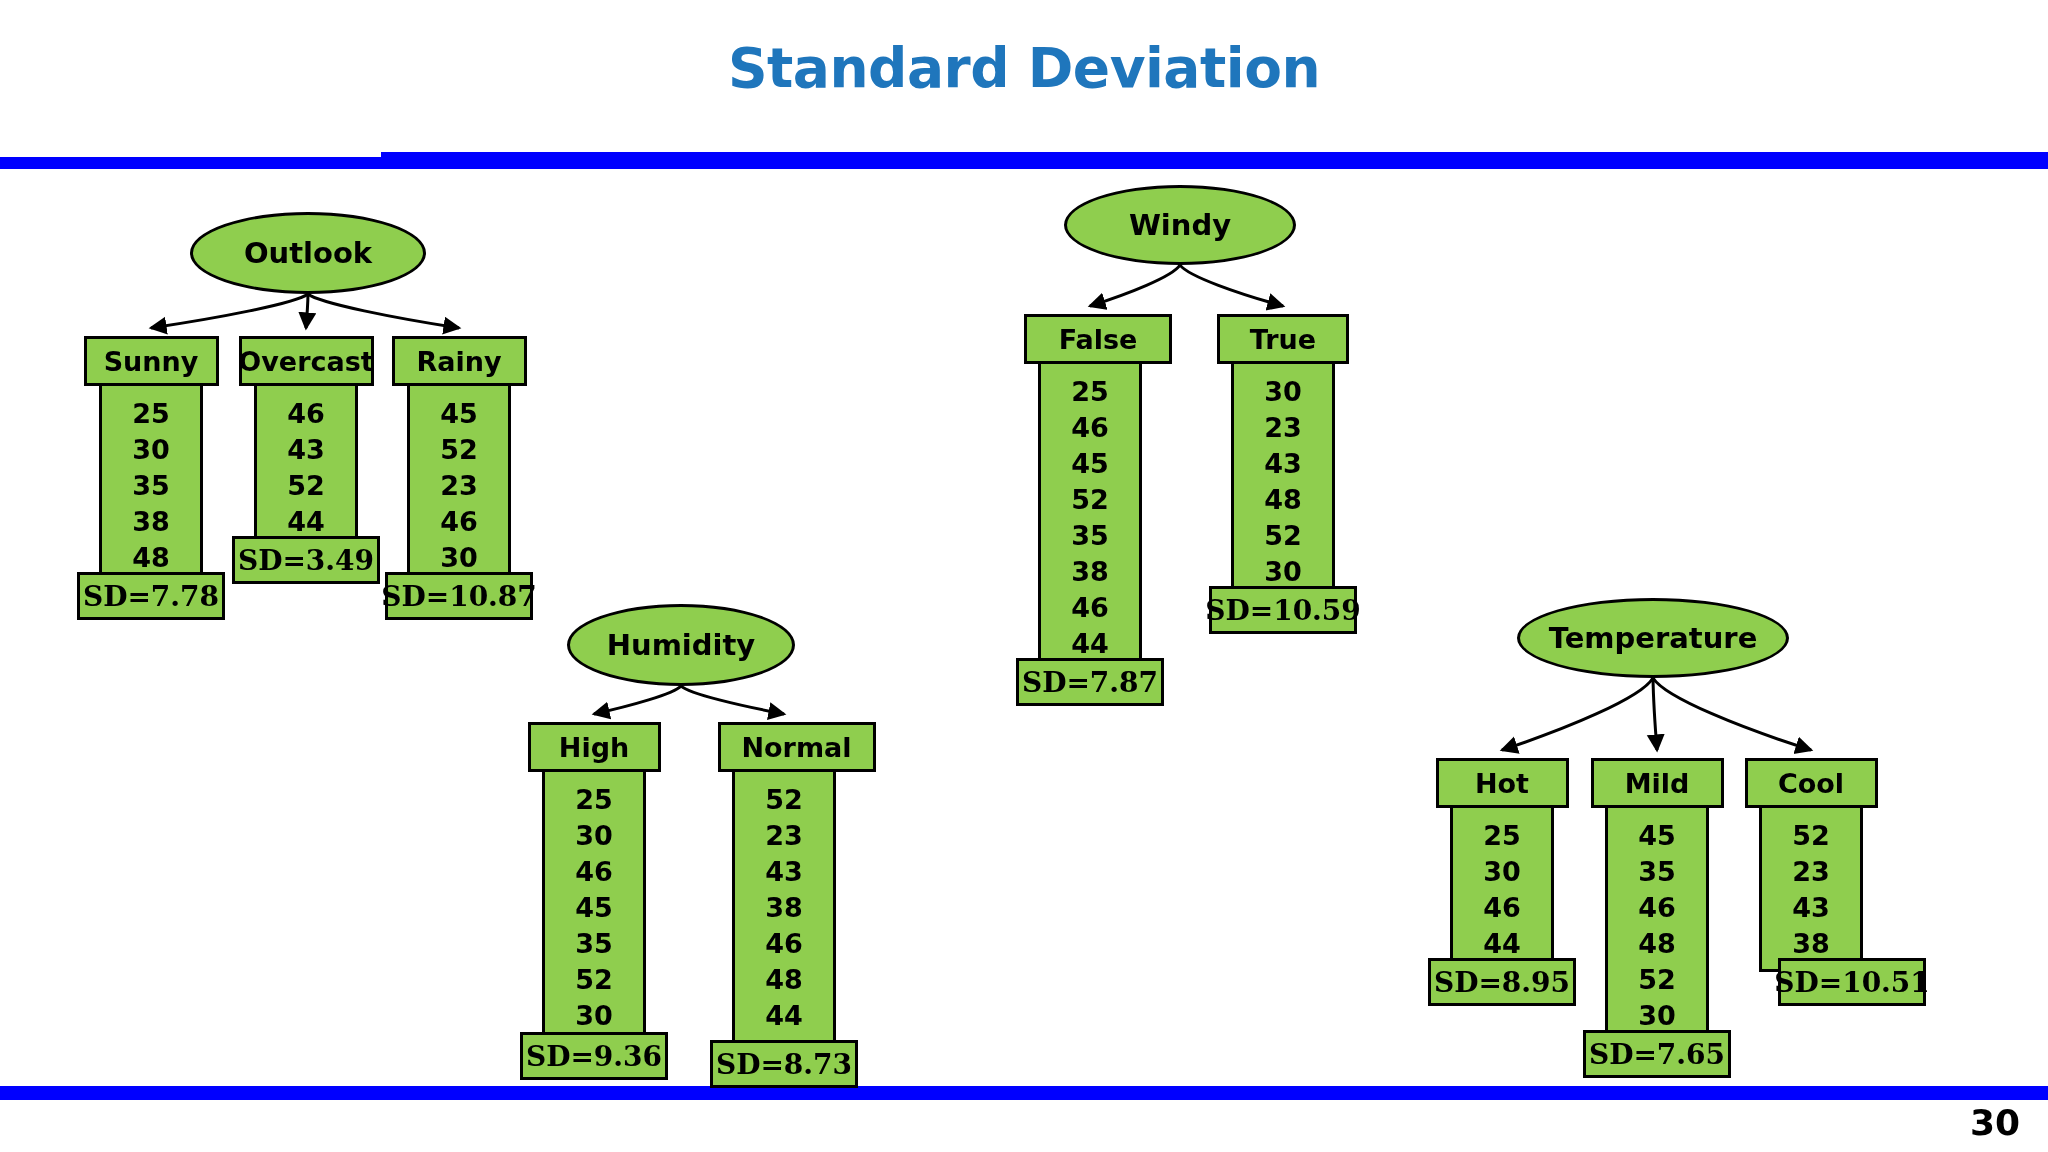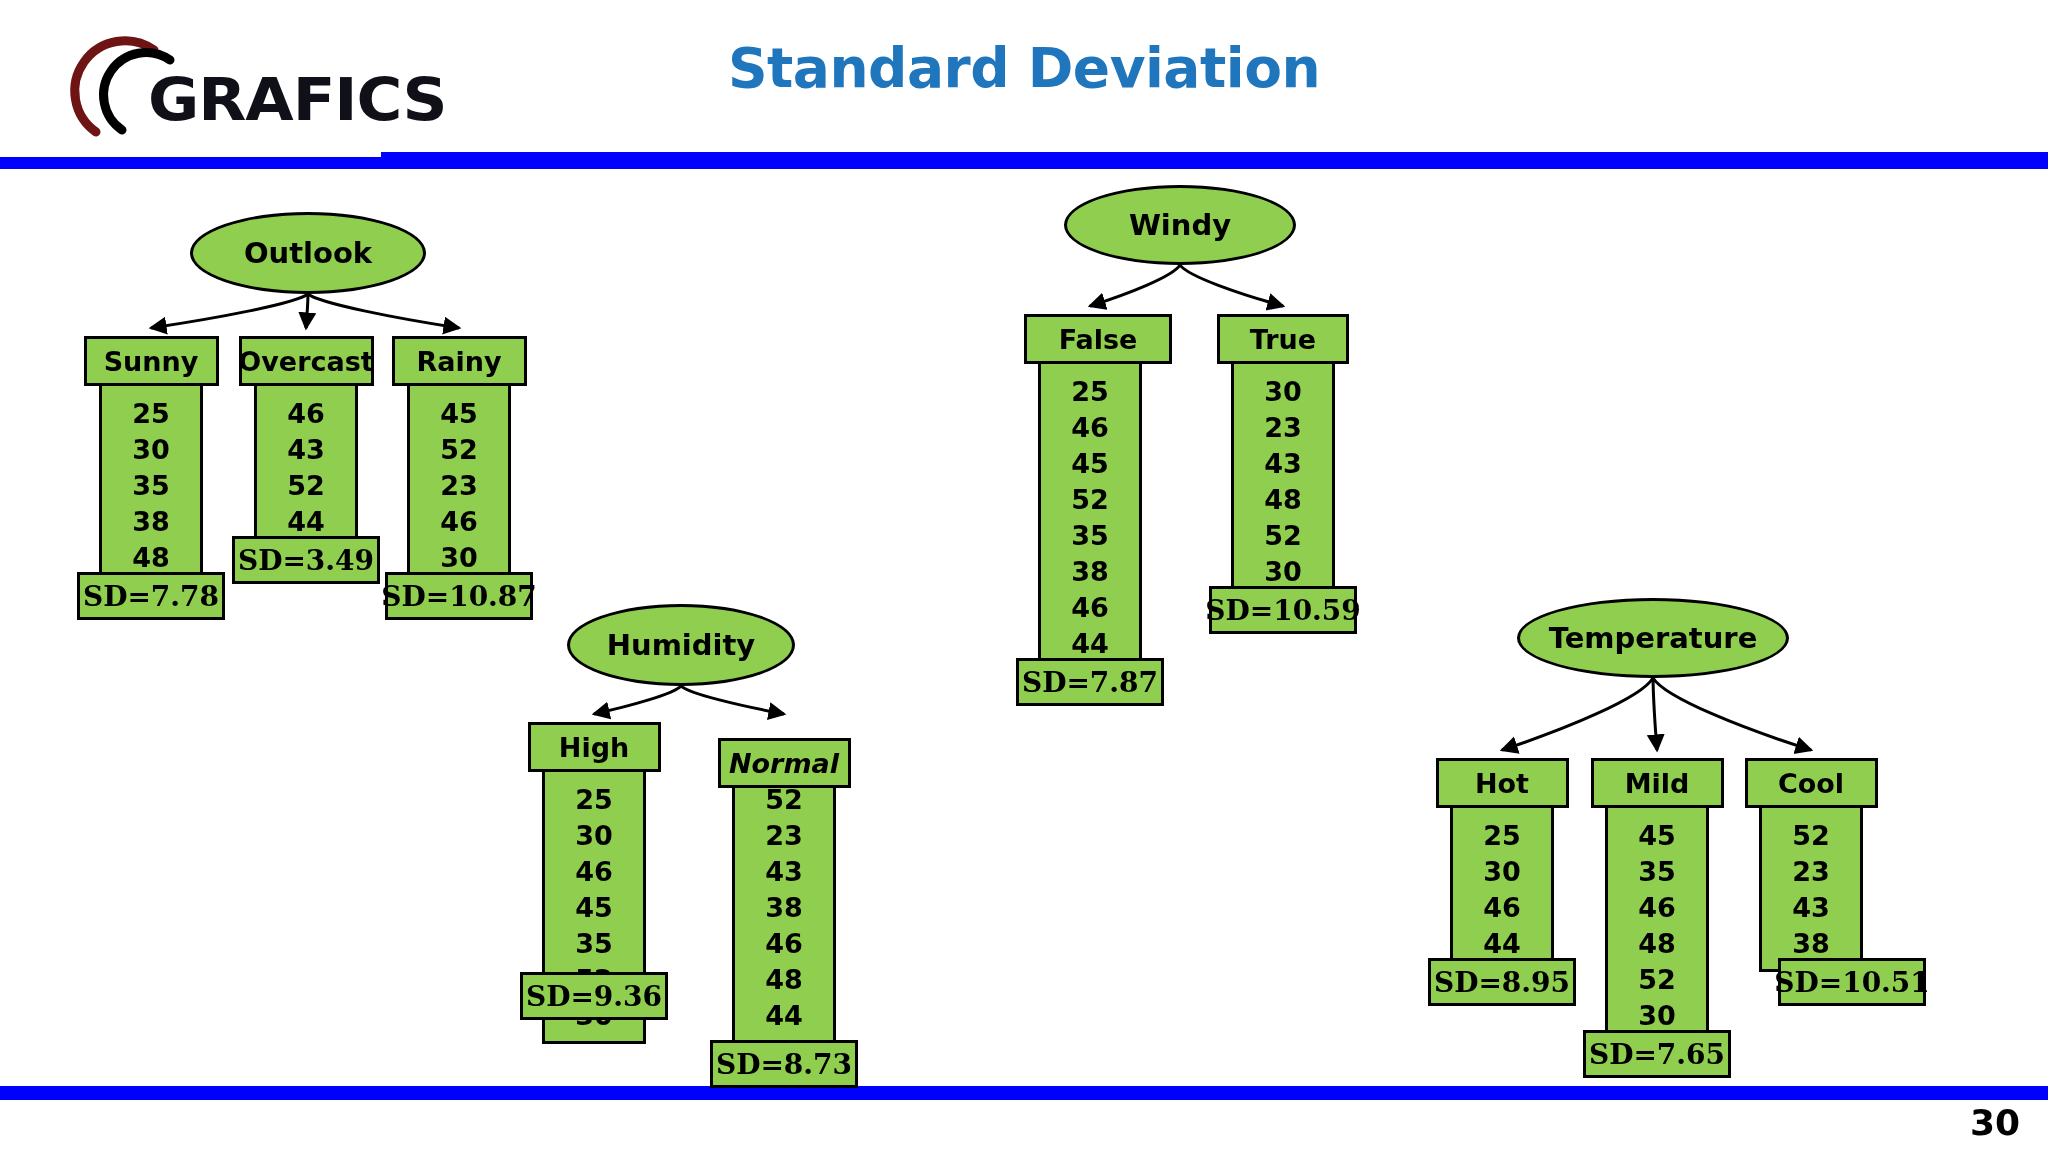--- a/index.html
+++ b/index.html
@@ -162,27 +162,20 @@
     color: #000000;
     z-index: 4;
     white-space: nowrap;
   }
 </style>
 </head>
 <body>
 
 <div id="header">
 
-  <div id="logo">
-    <svg width="390" height="120" viewBox="0 0 390 120">
-      <path d="M 78 110 A 46 46 0 1 1 136 28" fill="none" stroke="#6e1414" stroke-width="9" stroke-linecap="round"></path>
-      <path d="M 104 108 A 31 31 0 1 1 152 38" fill="none" stroke="#000000" stroke-width="9" stroke-linecap="round"></path>
-    </svg>
-    <div id="logo-wordmark">GRAFICS</div>
-  </div>
 
   <div id="slide-title">Standard Deviation</div>
 </div>
 
 <div class="rule" id="rule-top-left"></div>
 <div class="rule" id="rule-top-right"></div>
 <div class="rule" id="rule-bottom"></div>
 <div id="page-number">30</div>
 
 <svg id="connectors">
@@ -286,24 +279,24 @@
     </div>
     <div class="branch-values" style="left: 542px; top: 772px; width: 104px; height: 272px;">
       <div class="val" style="height: 36px; line-height: 36px;">25</div>
       <div class="val" style="height: 36px; line-height: 36px;">30</div>
       <div class="val" style="height: 36px; line-height: 36px;">46</div>
       <div class="val" style="height: 36px; line-height: 36px;">45</div>
       <div class="val" style="height: 36px; line-height: 36px;">35</div>
       <div class="val" style="height: 36px; line-height: 36px;">52</div>
       <div class="val" style="height: 36px; line-height: 36px;">30</div>
     </div>
-    <div class="branch-sd" style="left: 520px; top: 972px; width: 148px; height: 48px;">
+    <div class="branch-sd" style="left: 520px; top: 1032px; width: 148px; height: 48px;">
       <span>SD=9.36</span>
     </div>
-    <div class="branch-header" style="left: 717.5px; top: 738px; width: 133px; height: 50px; font-style: italic;">
+    <div class="branch-header" style="left: 717.5px; top: 722px; width: 158px; height: 50px;">
       <span>Normal</span>
     </div>
     <div class="branch-values" style="left: 732px; top: 772px; width: 104px; height: 272px;">
       <div class="val" style="height: 36px; line-height: 36px;">52</div>
       <div class="val" style="height: 36px; line-height: 36px;">23</div>
       <div class="val" style="height: 36px; line-height: 36px;">43</div>
       <div class="val" style="height: 36px; line-height: 36px;">38</div>
       <div class="val" style="height: 36px; line-height: 36px;">46</div>
       <div class="val" style="height: 36px; line-height: 36px;">48</div>
       <div class="val" style="height: 36px; line-height: 36px;">44</div>

